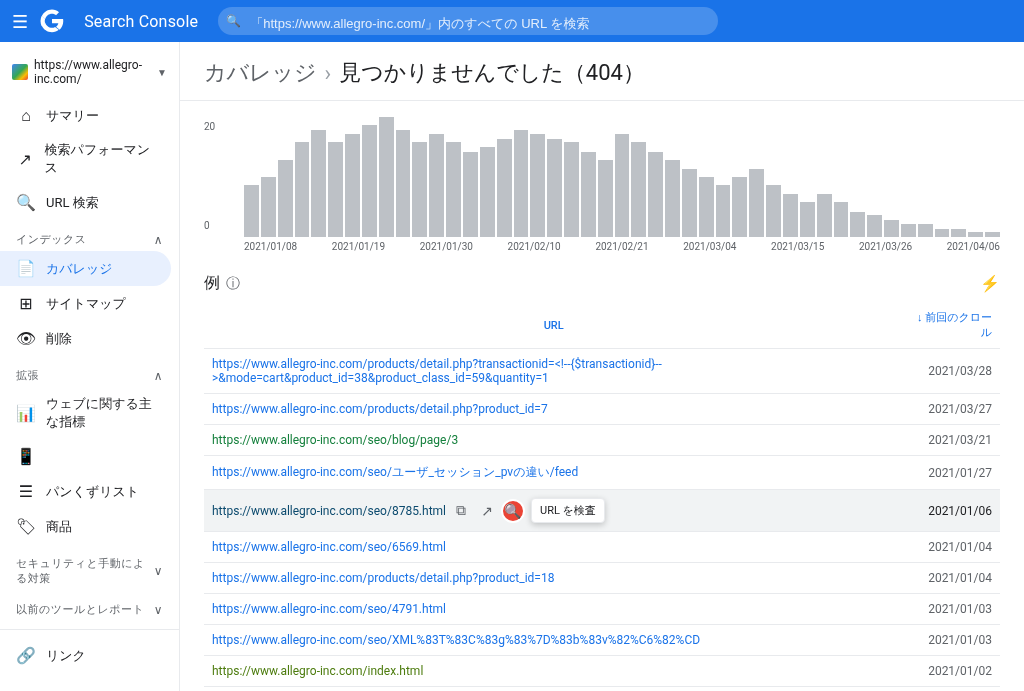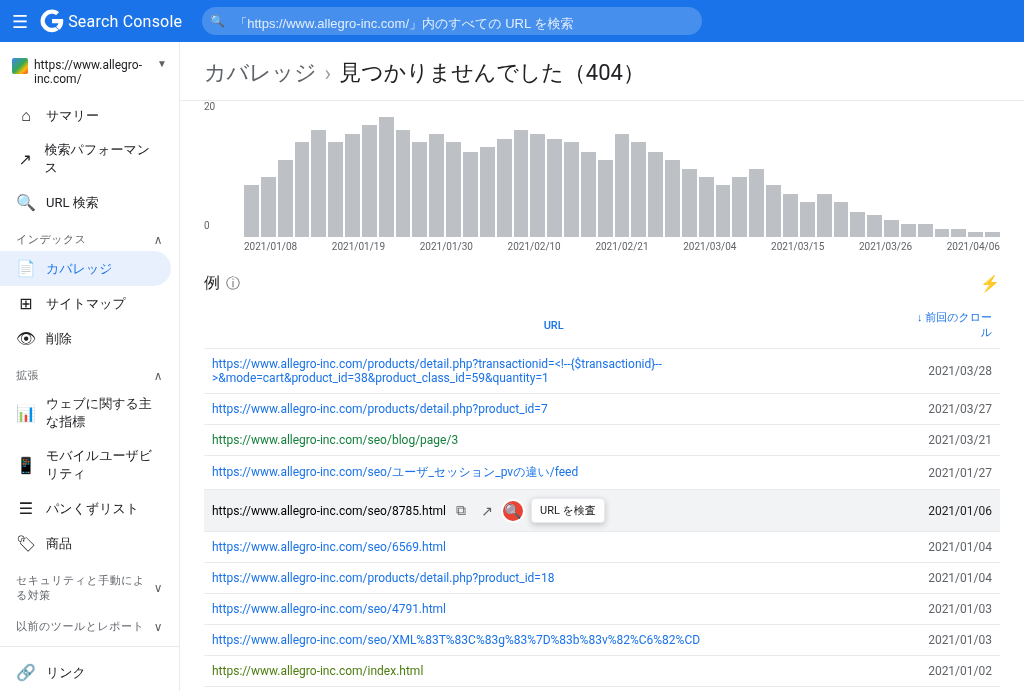--- a/index.html
+++ b/index.html
@@ -18,21 +18,21 @@
       z-index: 100;
     }
     .topbar-menu-icon {
       color: #fff;
       font-size: 18px;
       cursor: pointer;
     }
     .topbar-logo {
       display: flex;
       align-items: center;
-      gap: 4px;
+      gap: 20px;
     }
     .topbar-title {
       color: #fff;
       font-size: 16px;
       font-weight: 400;
       letter-spacing: 0.2px;
       white-space: nowrap;
     }
     .topbar-search {
       flex: 1;
@@ -75,21 +75,21 @@
     .sidebar {
       width: 180px;
       min-width: 180px;
       background: #fff;
       border-right: 1px solid #e8eaed;
       overflow-y: auto;
       padding-top: 8px;
     }
     .sidebar-site {
       display: flex;
-      align-items: flex-start;
+      align-items: center;
       padding: 8px 12px;
       gap: 6px;
       cursor: pointer;
     }
     .site-icon {
       width: 16px; height: 16px;
       background: linear-gradient(135deg, #4285f4 0%, #34a853 50%, #fbbc05 75%, #ea4335 100%);
       border-radius: 2px;
       flex-shrink: 0;
     }
@@ -149,21 +149,21 @@
 
     
     .chart-area {
       padding: 16px 24px;
       height: 160px;
       position: relative;
     }
     .chart-y-labels {
       position: absolute;
       left: 24px;
-      top: 0;
+      top: 20px;
       bottom: 30px;
       display: flex;
       flex-direction: column;
       justify-content: space-between;
       font-size: 10px;
       color: #5f6368;
     }
     .chart-bars-wrapper {
       margin-left: 40px;
       margin-right: 0;
@@ -356,21 +356,20 @@
       <div class="section-header">
         <span>拡張</span>
         <span class="section-chevron">∧</span>
       </div>
       <div class="nav-item">
         <span class="nav-icon">📊</span>
         <span>ウェブに関する主な指標</span>
       </div>
       <div class="nav-item">
         <span class="nav-icon">📱</span>
-        <span>モバイルユーザビリティ</span>
       </div>
       <div class="nav-item">
         <span class="nav-icon">☰</span>
         <span>パンくずリスト</span>
       </div>
       <div class="nav-item">
         <span class="nav-icon">🏷</span>
         <span>商品</span>
       </div>
 
@@ -499,21 +498,21 @@
             </tr>
             <tr>
               <td><a href="#" style="color: #15803d; text-decoration: none;">https://www.allegro-inc.com/seo/blog/page/3</a></td>
               <td class="date right">2021/03/21</td>
             </tr>
             <tr>
               <td><a href="#" style="color: rgb(26, 115, 232); text-decoration: none;">https://www.allegro-inc.com/seo/ユーザ_セッション_pvの違い/feed</a></td>
               <td class="date right">2021/01/27</td>
             </tr>
             <tr class="highlighted">
-              <td><span style="color: #000000;">https://www.allegro-inc.com/seo/8785.html</span> <span class="row-actions">
+              <td><span style="color: #0c4a6e;">https://www.allegro-inc.com/seo/8785.html</span> <span class="row-actions">
                   <span class="action-btn">⧉</span>
                   <span class="action-btn">↗</span>
                   <span class="action-btn search-btn">🔍</span>
                   <span class="tooltip-box">URL を検査</span>
                 </span></td>
               <td class="date right">2021/01/06</td>
             </tr>
             <tr>
               <td><a href="#" style="color: rgb(26, 115, 232); text-decoration: none;">https://www.allegro-inc.com/seo/6569.html</a></td>
               <td class="date right">2021/01/04</td>

